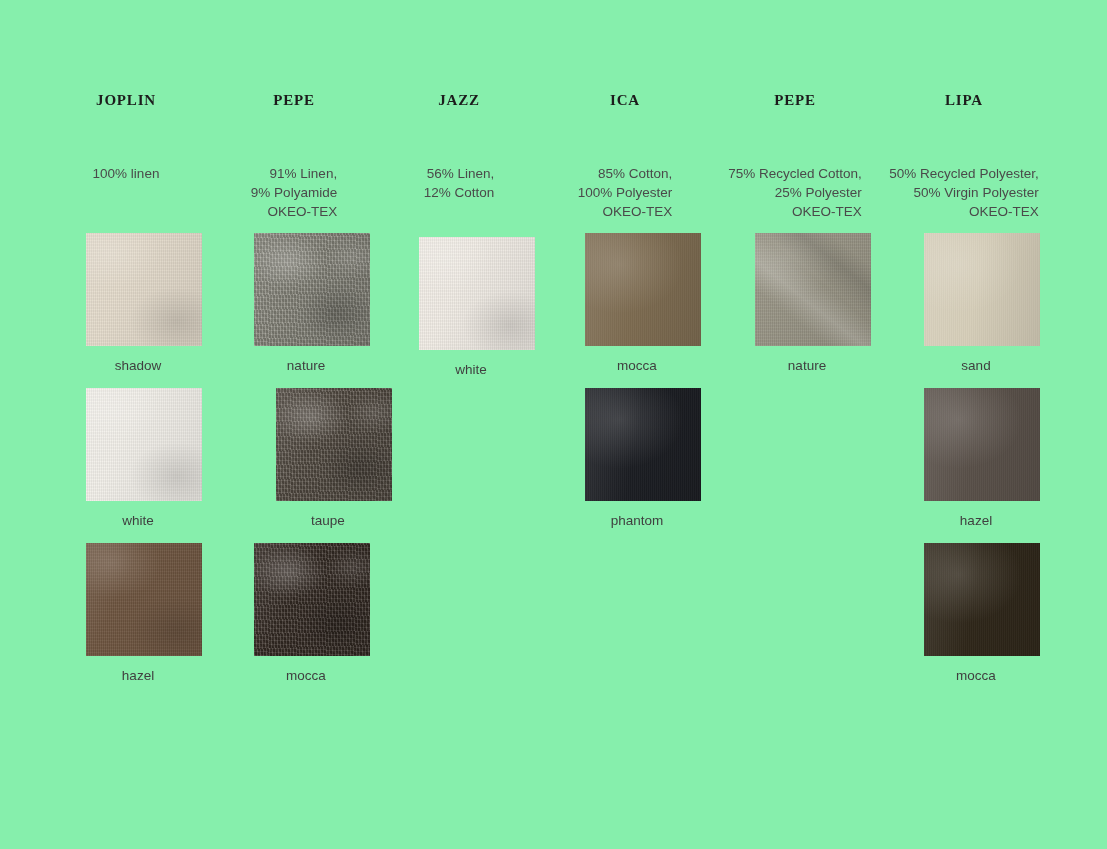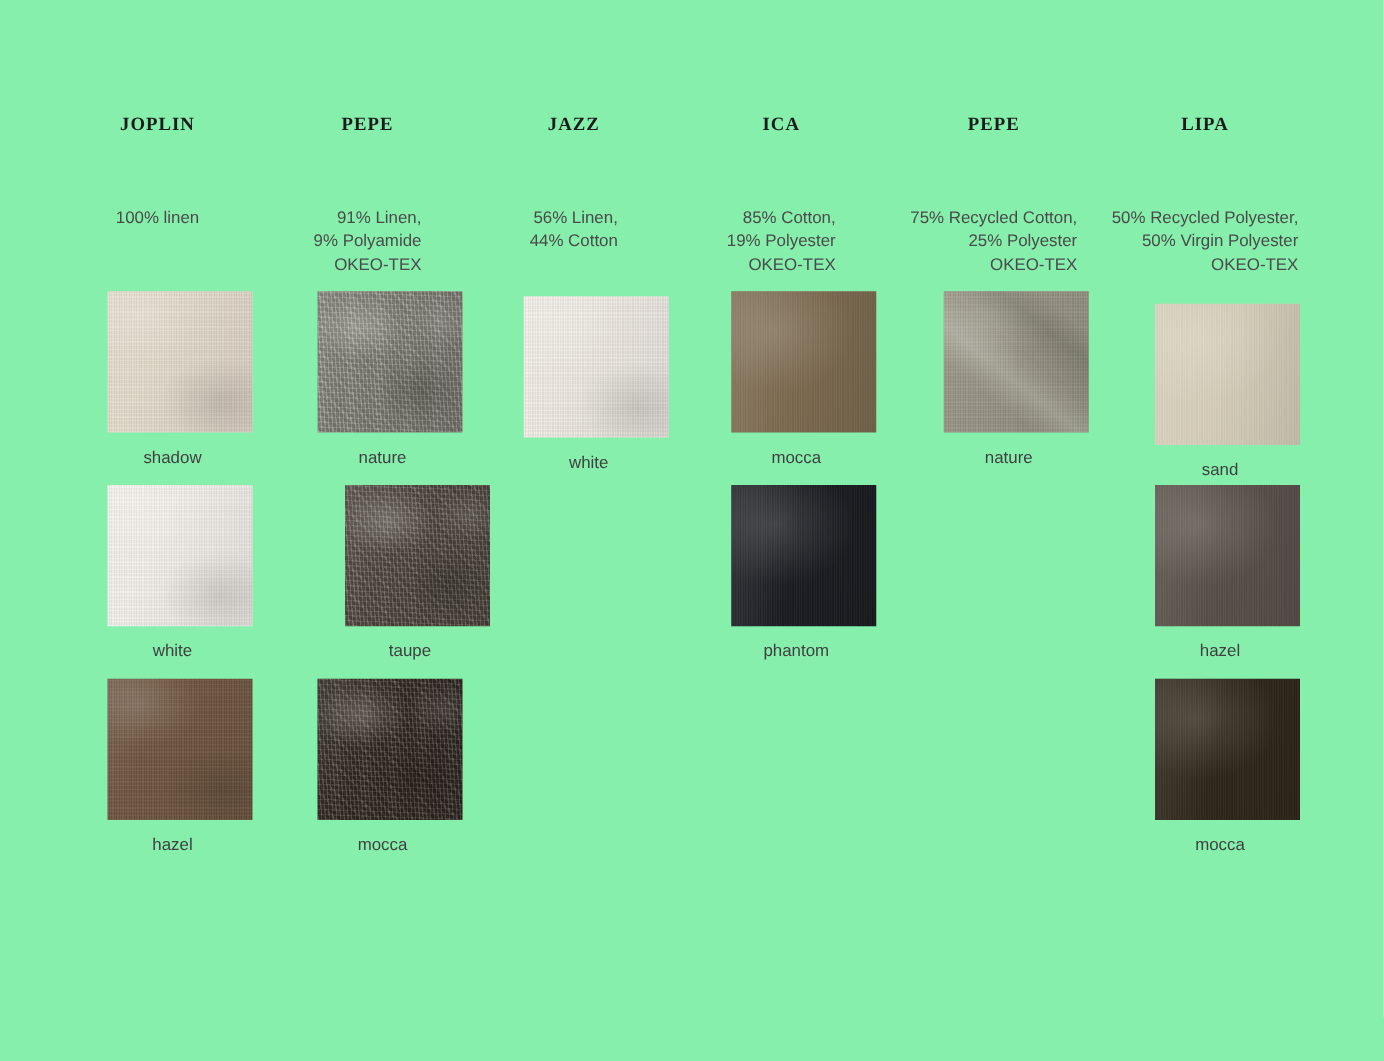--- a/index.html
+++ b/index.html
@@ -205,32 +205,32 @@
       </div>
       <div class="swatch-cell" style="top: 543px;">
         <div class="swatch tex-crinkle" style="background-color: rgb(56, 45, 38);"></div>
         <div class="swatch-label">mocca</div>
       </div>
     </div>
     <div class="column" style="left: 401px;">
       <div class="col-title">JAZZ</div>
       <div class="col-composition">
         <span class="cline">56% Linen,</span>
-        <span class="cline">44% Cotton</span>
+        <span class="cline">12% Cotton</span>
       </div>
       <div class="swatch-cell" style="top: 237px;">
         <div class="swatch" style="background-color: rgb(241, 236, 229);"></div>
         <div class="swatch-label">white</div>
       </div>
     </div>
     <div class="column" style="left: 567px;">
       <div class="col-title">ICA</div>
       <div class="col-composition">
         <span class="cline">85% Cotton,</span>
-        <span class="cline">19% Polyester</span>
+        <span class="cline">100% Polyester</span>
         <span class="cline">OKEO-TEX</span>
       </div>
       <div class="swatch-cell" style="top: 233px;">
         <div class="swatch tex-smooth" style="background-color: rgb(124, 106, 80);"></div>
         <div class="swatch-label">mocca</div>
       </div>
       <div class="swatch-cell" style="top: 388px;">
         <div class="swatch tex-smooth" style="background-color: rgb(27, 29, 34);"></div>
         <div class="swatch-label">phantom</div>
       </div>
@@ -247,21 +247,21 @@
         <div class="swatch-label">nature</div>
       </div>
     </div>
     <div class="column" style="left: 906px;">
       <div class="col-title">LIPA</div>
       <div class="col-composition">
         <span class="cline">50% Recycled Polyester,</span>
         <span class="cline">50% Virgin Polyester</span>
         <span class="cline">OKEO-TEX</span>
       </div>
-      <div class="swatch-cell" style="top: 233px; margin-top: 10px;">
+      <div class="swatch-cell" style="top: 233px;">
         <div class="swatch tex-smooth" style="background-color: rgb(213, 205, 184);"></div>
         <div class="swatch-label">sand</div>
       </div>
       <div class="swatch-cell" style="top: 388px;">
         <div class="swatch tex-smooth" style="background-color: rgb(88, 79, 72);"></div>
         <div class="swatch-label">hazel</div>
       </div>
       <div class="swatch-cell" style="top: 543px;">
         <div class="swatch tex-smooth" style="background-color: rgb(46, 38, 25);"></div>
         <div class="swatch-label">mocca</div>

